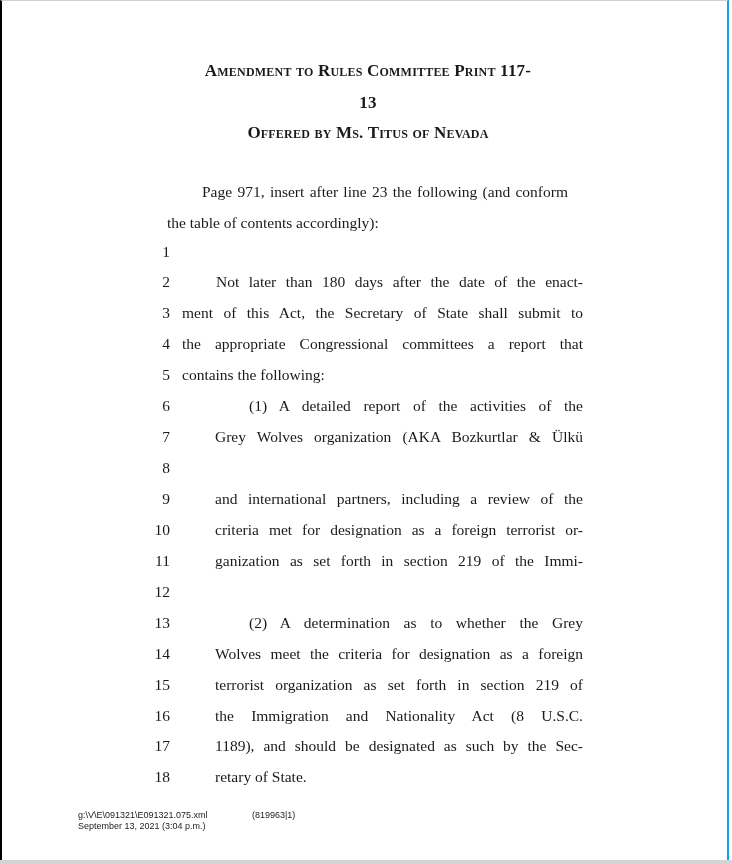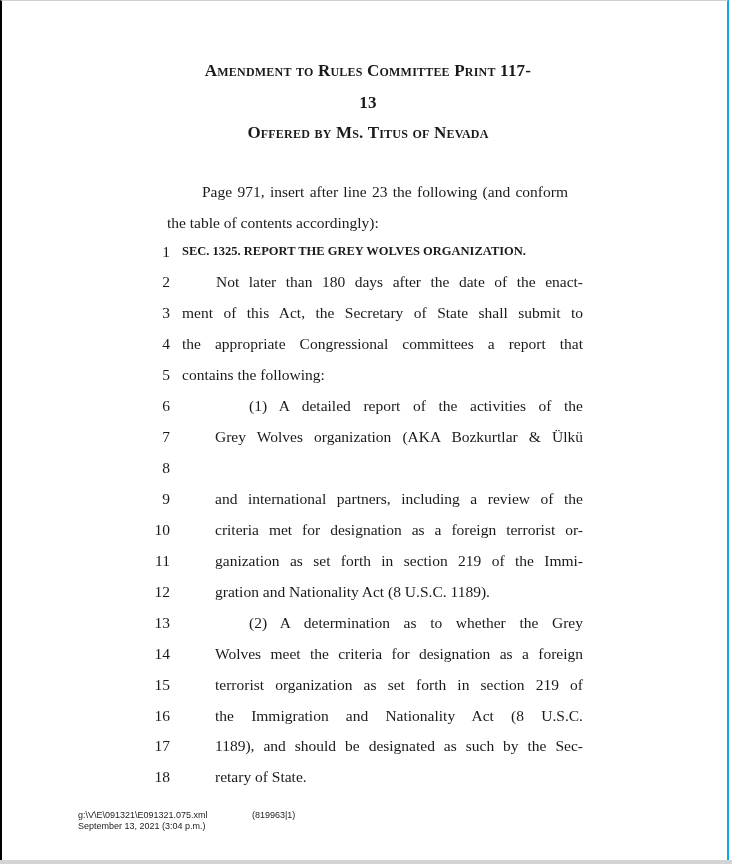--- a/index.html
+++ b/index.html
@@ -46,21 +46,20 @@
 <div class="page">
 
   <div class="title t1">Amendment to Rules Committee Print 117-</div>
   <div class="title t2">13</div>
   <div class="title t3">Offered by Ms. Titus of Nevada</div>
 
   <div class="para intro">Page 971, insert after line 23 the following (and conform the table of contents accordingly):</div>
 
   <div class="line" style="top:235px;left:0;width:732px;">
     <span class="ln">1</span>
-    <span class="txt sec">SEC. 1325. REPORT THE GREY WOLVES ORGANIZATION.</span>
   </div>
   <div class="line" style="top:265px;left:0;width:732px;">
     <span class="ln">2</span>
     <span class="txt ind">Not later than 180 days after the date of the enact-</span>
   </div>
   <div class="line" style="top:296px;left:0;width:732px;">
     <span class="ln">3</span>
     <span class="txt">ment of this Act, the Secretary of State shall submit to</span>
   </div>
   <div class="line" style="top:327px;left:0;width:732px;">
@@ -89,21 +88,20 @@
   <div class="line" style="top:513px;left:0;width:732px;">
     <span class="ln">10</span>
     <span class="txt i1">criteria met for designation as a foreign terrorist or-</span>
   </div>
   <div class="line" style="top:544px;left:0;width:732px;">
     <span class="ln">11</span>
     <span class="txt i1">ganization as set forth in section 219 of the Immi-</span>
   </div>
   <div class="line" style="top:575px;left:0;width:732px;">
     <span class="ln">12</span>
-    <span class="txt i1 last">gration and Nationality Act (8 U.S.C. 1189).</span>
   </div>
   <div class="line" style="top:606px;left:0;width:732px;">
     <span class="ln">13</span>
     <span class="txt i1 ind2">(2) A determination as to whether the Grey</span>
   </div>
   <div class="line" style="top:637px;left:0;width:732px;">
     <span class="ln">14</span>
     <span class="txt i1">Wolves meet the criteria for designation as a foreign</span>
   </div>
   <div class="line" style="top:668px;left:0;width:732px;">

